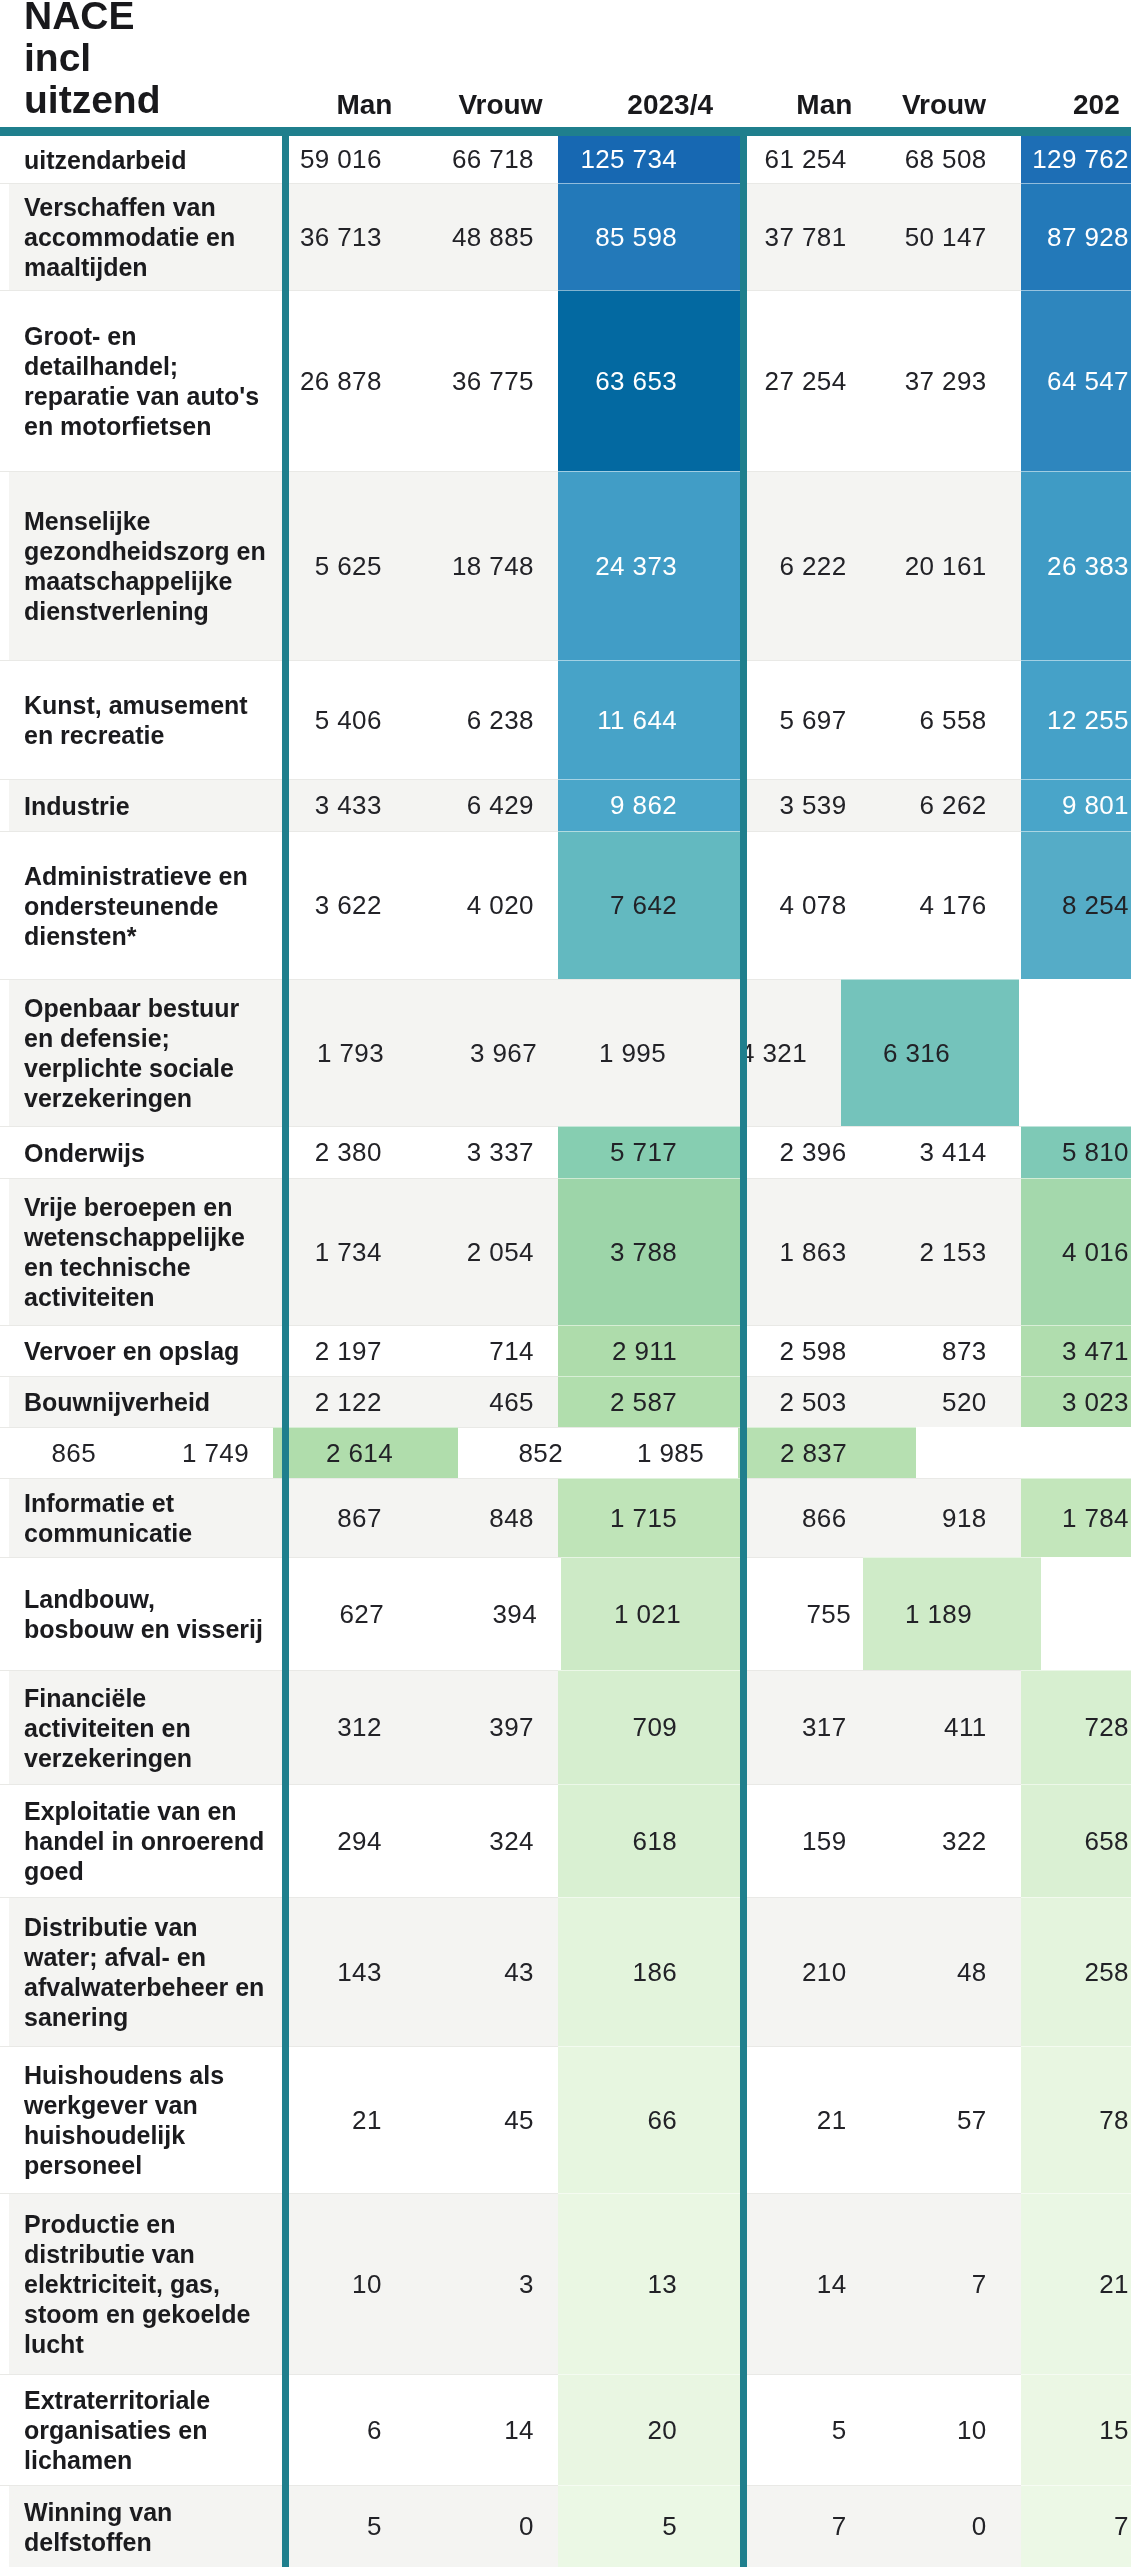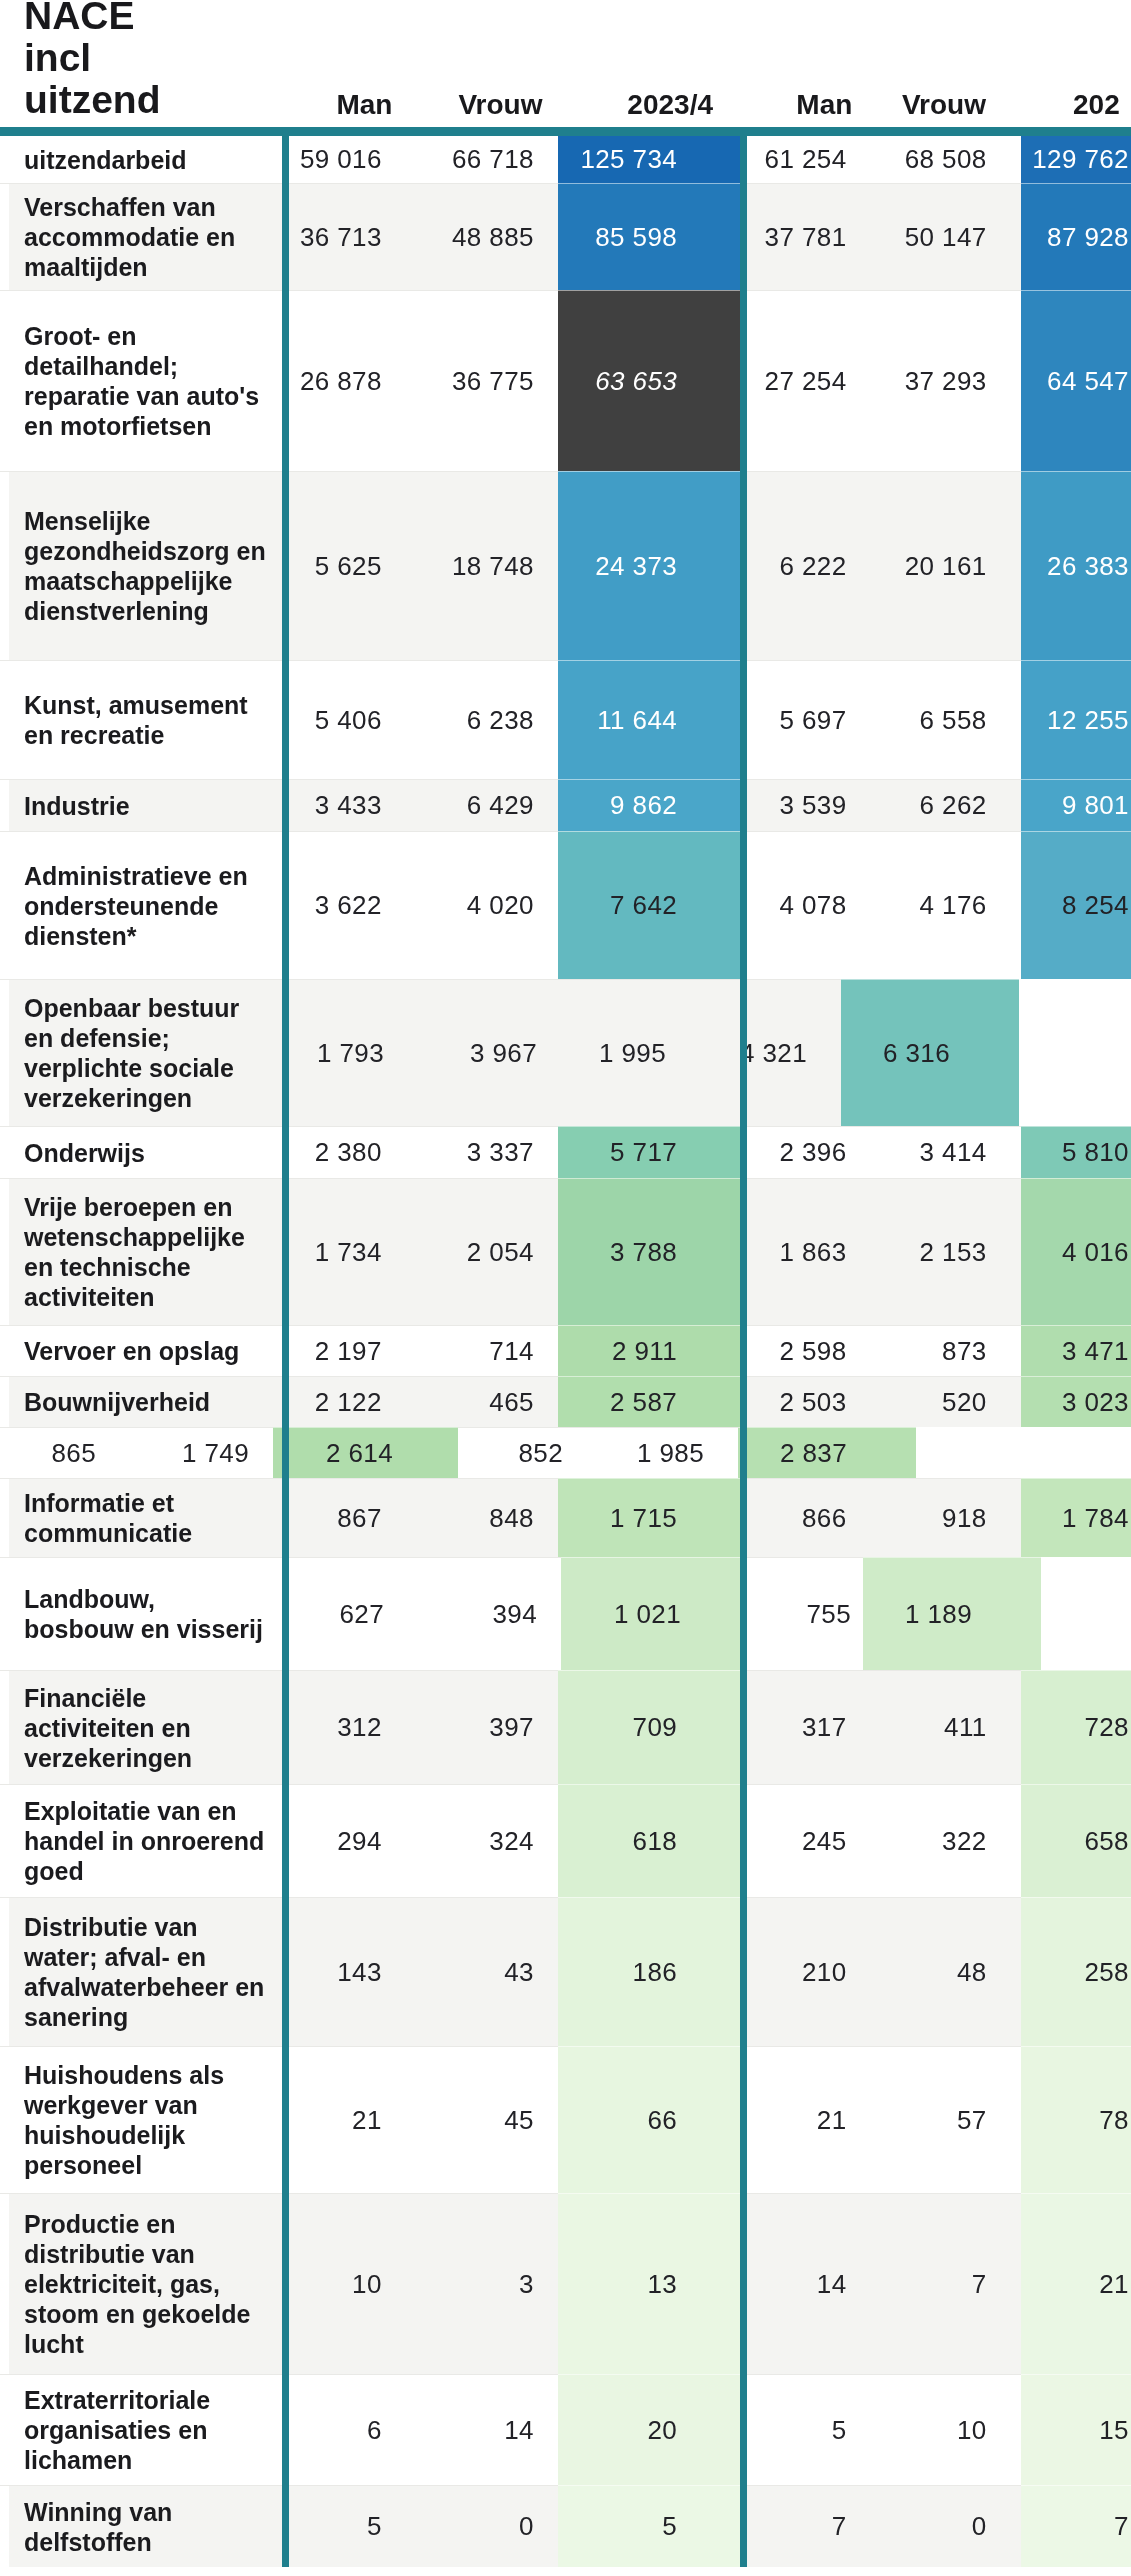--- a/index.html
+++ b/index.html
@@ -81,21 +81,21 @@
         <div class="cell num c-vrouw1">48 885</div>
         <div class="cell num c-total1 total light-text" style="background: rgb(35, 121, 185);">85 598</div>
         <div class="cell num c-man2">37 781</div>
         <div class="cell num c-vrouw2">50 147</div>
         <div class="cell num c-total2 total light-text" style="background: rgb(35, 121, 185);">87 928</div>
       </div>
       <div class="row" style="height: 181px;">
         <div class="cell label">Groot- en detailhandel; reparatie van auto's en motorfietsen</div>
         <div class="cell num c-man1">26 878</div>
         <div class="cell num c-vrouw1">36 775</div>
-        <div class="cell num c-total1 total light-text" style="background: #404040; font-style: italic;">63 653</div>
+        <div class="cell num c-total1 total light-text" style="background: #0369a1;">63 653</div>
         <div class="cell num c-man2">27 254</div>
         <div class="cell num c-vrouw2">37 293</div>
         <div class="cell num c-total2 total light-text" style="background: rgb(46, 134, 190);">64 547</div>
       </div>
       <div class="row alt" style="height: 189px;">
         <div class="cell label">Menselijke gezondheidszorg en maatschappelijke dienstverlening</div>
         <div class="cell num c-man1">5 625</div>
         <div class="cell num c-vrouw1">18 748</div>
         <div class="cell num c-total1 total light-text" style="background: rgb(65, 157, 198);">24 373</div>
         <div class="cell num c-man2">6 222</div>
@@ -205,21 +205,21 @@
         <div class="cell num c-total1 total" style="background: rgb(214, 238, 207);">709</div>
         <div class="cell num c-man2">317</div>
         <div class="cell num c-vrouw2">411</div>
         <div class="cell num c-total2 total" style="background: rgb(215, 239, 208);">728</div>
       </div>
       <div class="row" style="height: 113px;">
         <div class="cell label">Exploitatie van en handel in onroerend goed</div>
         <div class="cell num c-man1">294</div>
         <div class="cell num c-vrouw1">324</div>
         <div class="cell num c-total1 total" style="background: rgb(217, 240, 210);">618</div>
-        <div class="cell num c-man2">245</div>
+        <div class="cell num c-man2">159</div>
         <div class="cell num c-vrouw2">322</div>
         <div class="cell num c-total2 total" style="background: rgb(218, 240, 211);">658</div>
       </div>
       <div class="row alt" style="height: 149px;">
         <div class="cell label">Distributie van water; afval- en afvalwaterbeheer en sanering</div>
         <div class="cell num c-man1">143</div>
         <div class="cell num c-vrouw1">43</div>
         <div class="cell num c-total1 total" style="background: rgb(227, 244, 220);">186</div>
         <div class="cell num c-man2">210</div>
         <div class="cell num c-vrouw2">48</div>

